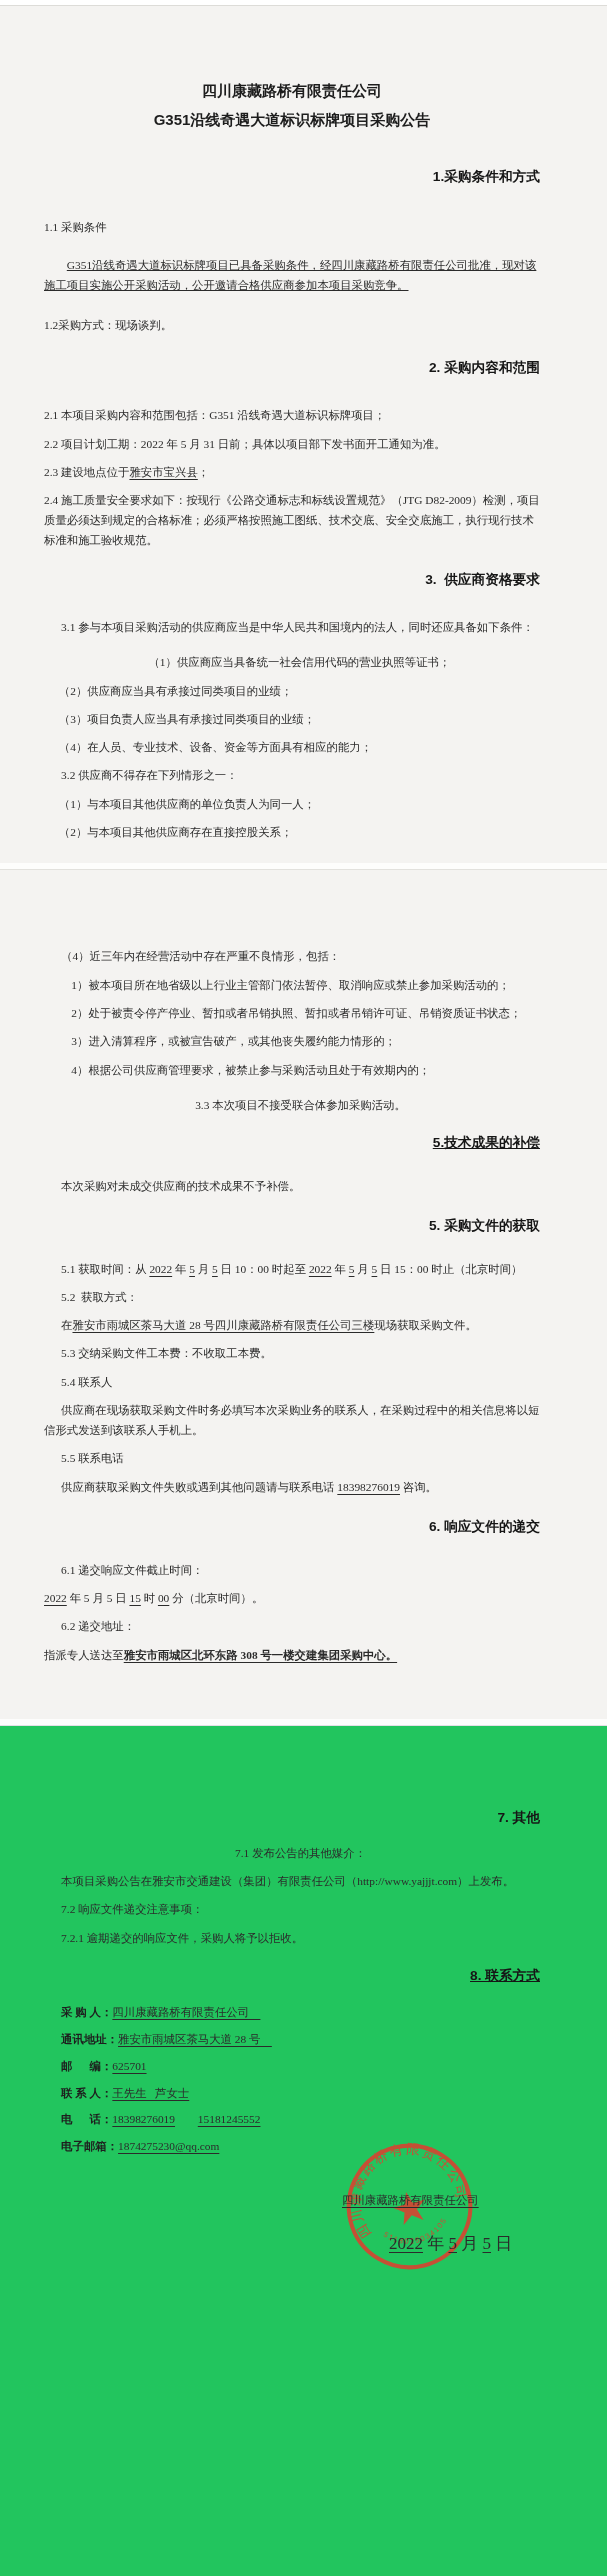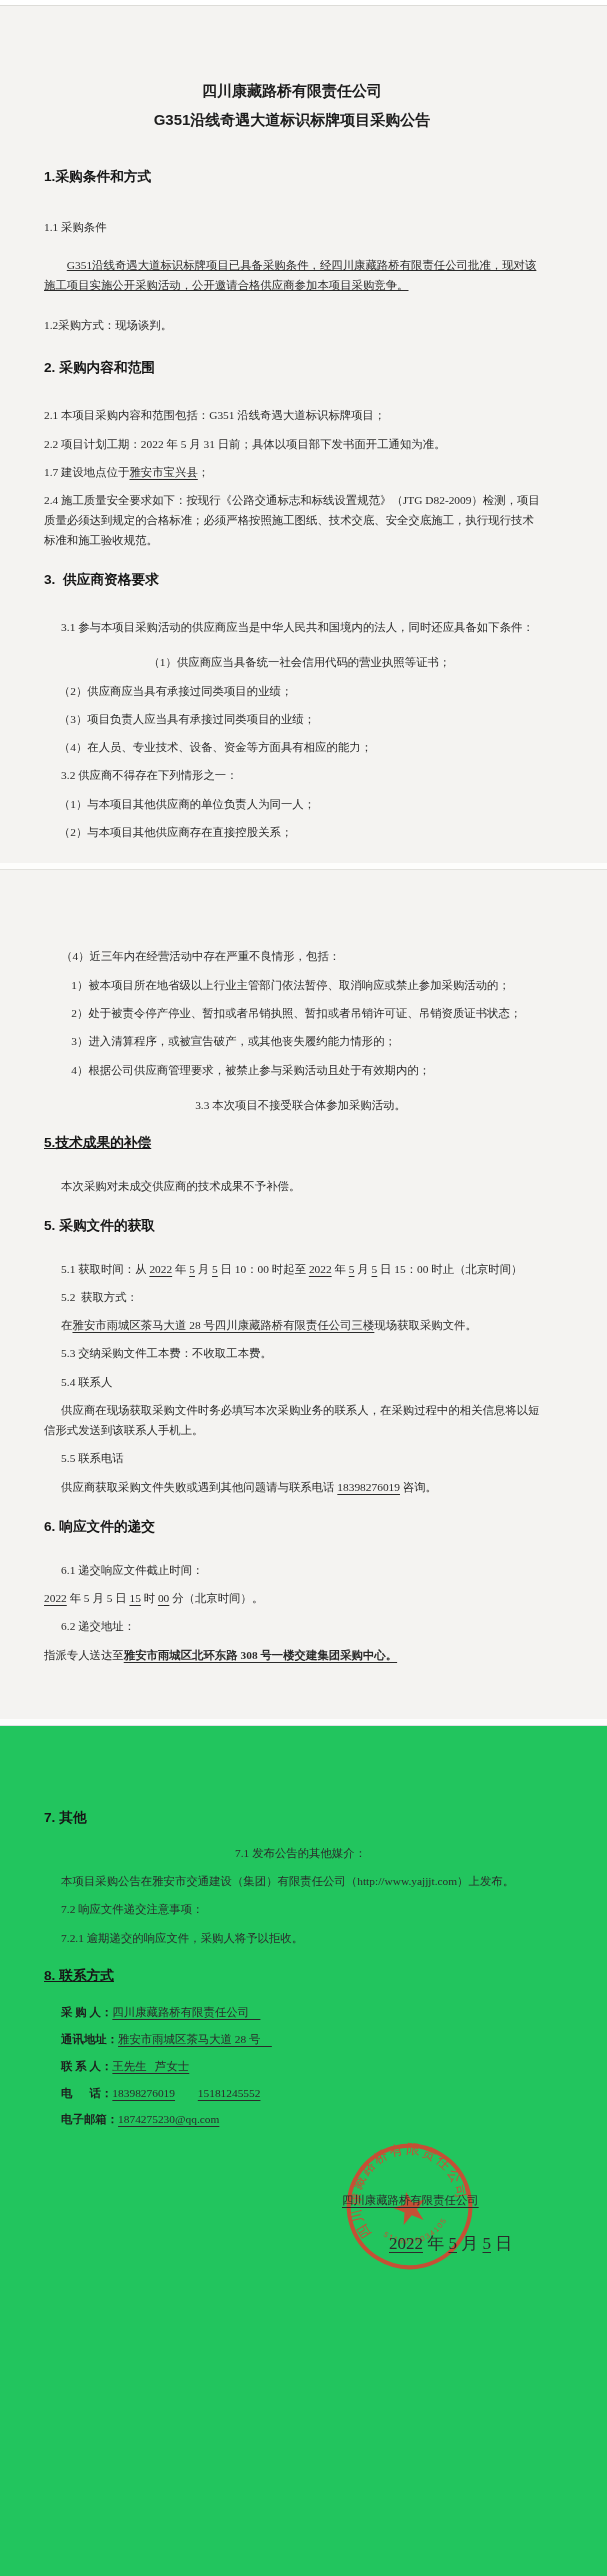--- a/index.html
+++ b/index.html
@@ -26,21 +26,21 @@
     font-family:"Liberation Sans","DejaVu Sans",sans-serif;
     font-weight:bold; font-size:15px; line-height:23px;
     text-align:center; margin:0; color:#1d1d1d;
   }
   .doc-title.first { padding-top:73px; }
   .doc-title.sub { margin-top:6.8px; }
 
   .sec {
     font-family:"Liberation Sans","DejaVu Sans",sans-serif;
     font-weight:bold; font-size:13.7px; line-height:20px;
-    margin:0; color:#161616; white-space:pre-wrap;
+    margin:0; color:#161616; white-space:pre-wrap;text-align:right;
   }
   .p {
     font-size:11.4px; line-height:20px; margin:8.3px 0 0;
     white-space:pre-wrap; color:#2b2b2b;
   }
   .ind13 { text-indent:1.3em; }
   .ind15 { text-indent:1.5em; }
   .ind2  { text-indent:2em; }
   .ind24 { text-indent:2.4em; }
 
@@ -83,21 +83,21 @@
     <h1 class="doc-title sub">G351沿线奇遇大道标识标牌项目采购公告</h1>
 
     <h2 class="sec mt48">1.采购条件和方式</h2>
     <p class="p mt40">1.1 采购条件</p>
     <p class="p mt24 ind2">G351沿线奇遇大道标识标牌项目已具备采购条件，经四川康藏路桥有限责任公司批准，现对该施工项目实施公开采购活动，公开邀请合格供应商参加本项目采购竞争。</p>
     <p class="p mt26">1.2采购方式：现场谈判。</p>
 
     <h2 class="sec mt30">2. 采购内容和范围</h2>
     <p class="p mt36">2.1 本项目采购内容和范围包括：G351 沿线奇遇大道标识标牌项目；</p>
     <p class="p">2.2 项目计划工期：2022 年 5 月 31 日前；具体以项目部下发书面开工通知为准。</p>
-    <p class="p"><span>1.7 建设地点位于</span><span class="seg-u">雅安市宝兴县</span><span>；</span></p>
+    <p class="p"><span>2.3 建设地点位于</span><span class="seg-u">雅安市宝兴县</span><span>；</span></p>
     <p class="p">2.4 施工质量安全要求如下：按现行《公路交通标志和标线设置规范》（JTG D82-2009）检测，项目质量必须达到规定的合格标准；必须严格按照施工图纸、技术交底、安全交底施工，执行现行技术标准和施工验收规范。</p>
 
     <h2 class="sec mt26">3.  供应商资格要求</h2>
     <p class="p mt36 ind15">3.1 参与本项目采购活动的供应商应当是中华人民共和国境内的法人，同时还应具备如下条件：</p>
     <p class="p mt20 ind13">（1）供应商应当具备统一社会信用代码的营业执照等证书；</p>
     <p class="p ind13">（2）供应商应当具有承接过同类项目的业绩；</p>
     <p class="p ind13">（3）项目负责人应当具有承接过同类项目的业绩；</p>
     <p class="p ind13">（4）在人员、专业技术、设备、资金等方面具有相应的能力；</p>
     <p class="p ind15">3.2 供应商不得存在下列情形之一：</p>
     <p class="p ind13">（1）与本项目其他供应商的单位负责人为同一人；</p>
@@ -142,20 +142,23 @@
 
     <h2 class="sec mt24">8. 联系方式</h2>
 
     <div class="contact-row" style="margin-top:16.7px;">
       <span class="contact-label">采 购 人：</span><span class="contact-value u">四川康藏路桥有限责任公司    </span>
     </div>
     <div class="contact-row">
       <span class="contact-label">通讯地址：</span><span class="contact-value u">雅安市雨城区茶马大道 28 号    </span>
     </div>
     <div class="contact-row">
+      <span class="contact-label">邮      编：</span><span class="contact-value u">625701</span>
+    </div>
+    <div class="contact-row">
       <span class="contact-label">联 系 人：</span><span class="contact-value u">王先生   芦女士</span>
     </div>
     <div class="contact-row">
       <span class="contact-label">电      话：</span><span class="contact-value"><span class="seg-u">18398276019</span><span>        </span><span class="seg-u">15181245552</span></span>
     </div>
     <div class="contact-row">
       <span class="contact-label">电子邮箱：</span><span class="contact-value u">1874275230@qq.com</span>
     </div>
 
     <svg class="seal" viewBox="0 0 200 200">

